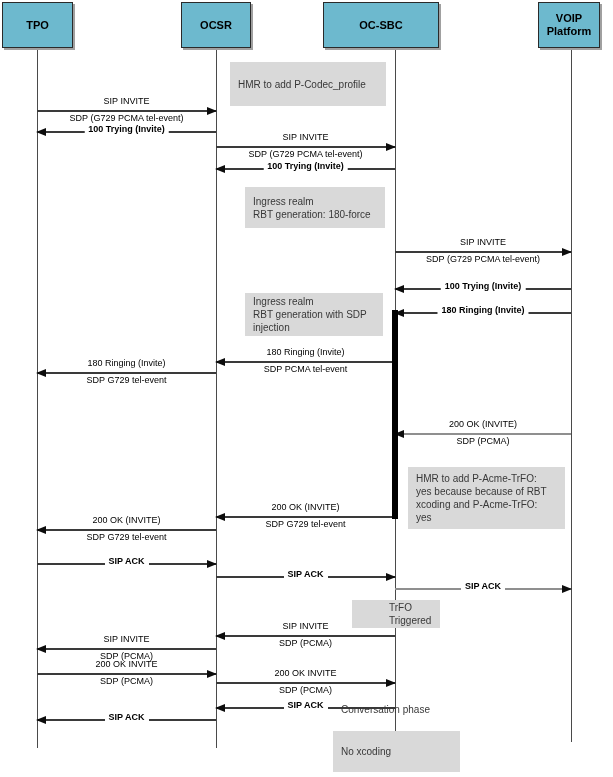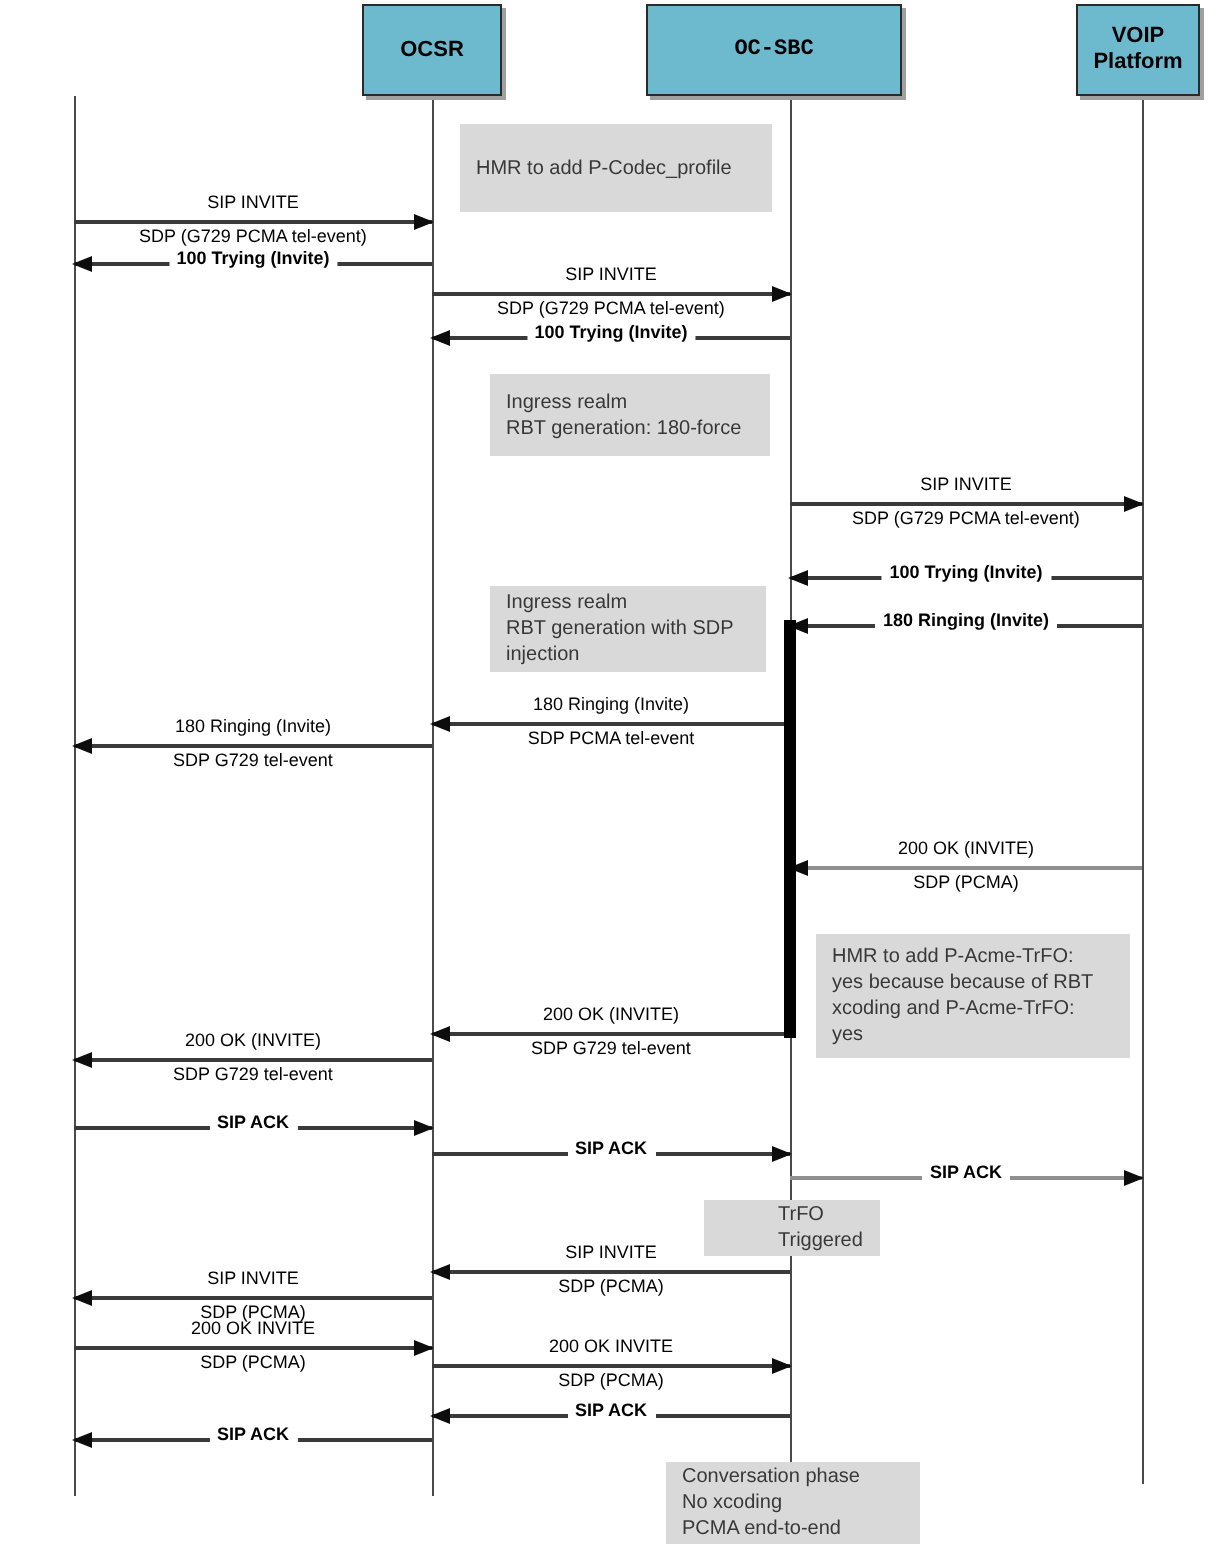--- a/index.html
+++ b/index.html
@@ -25,26 +25,29 @@
           padding:0 4px;font-weight:bold;font-size:9px;line-height:12px;white-space:nowrap;color:#000;}
   .note{position:absolute;box-sizing:border-box;display:flex;flex-direction:column;
         justify-content:center;padding:3px 8px;font-size:10px;
         line-height:13px;color:#383838;}
 </style>
 </head>
 <body>
 
 <div class="stage">
     <div class="lifeline" style="left: 37px; top: 48px; height: 700px; background: rgb(74, 74, 74);"></div>
+    <div class="actor" style="left: 2px; width: 71px; background: rgb(109, 185, 206); border-color: rgb(42, 42, 42);">
+      <div>TPO</div>
+    </div>
     <div class="lifeline" style="left: 216px; top: 48px; height: 700px; background: rgb(74, 74, 74);"></div>
     <div class="actor" style="left: 181px; width: 70px; background: rgb(109, 185, 206); border-color: rgb(42, 42, 42);">
       <div>OCSR</div>
     </div>
     <div class="lifeline" style="left: 395px; top: 48px; height: 694px; background: rgb(74, 74, 74);"></div>
-    <div class="actor" style="left: 323px; width: 128px; background: rgb(109, 185, 206); border-color: rgb(42, 42, 42); font-family: Liberation Mono, monospace;">
+    <div class="actor" style="left: 323px; width: 116px; background: rgb(109, 185, 206); border-color: rgb(42, 42, 42);">
       <div>OC-SBC</div>
     </div>
     <div class="lifeline" style="left: 571px; top: 48px; height: 694px; background: rgb(74, 74, 74);"></div>
     <div class="actor" style="left: 538px; width: 62px; background: rgb(109, 185, 206); border-color: rgb(42, 42, 42);">
       <div>VOIP</div>
       <div>Platform</div>
     </div>
     <div class="msg" style="left: 37px; width: 179px; top: 110px;">
       <div class="msg-line" style="background: rgb(58, 58, 58);"></div>
       <div class="ah ah-r"></div>
@@ -177,18 +180,18 @@
     </div>
     <div class="note" style="left: 408px; top: 467px; width: 157px; height: 62px; background: rgb(217, 217, 217); color: rgb(56, 56, 56);">
       <div>HMR to add P-Acme-TrFO:</div>
       <div>yes because because of RBT</div>
       <div>xcoding and P-Acme-TrFO:</div>
       <div>yes</div>
     </div>
     <div class="note" style="left: 352px; top: 600px; width: 88px; height: 28px; background: rgb(217, 217, 217); color: rgb(56, 56, 56); padding-left: 37px;">
       <div>TrFO Triggered</div>
     </div>
-    <div class="note" style="left: 333px; top: 731px; width: 127px; height: 41px; background: rgb(217, 217, 217); color: rgb(56, 56, 56);">
+    <div class="note" style="left: 333px; top: 731px; width: 127px; height: 41px; background: rgb(217, 217, 217); color: rgb(56, 56, 56); gap: 29px;">
       <div>Conversation phase</div>
       <div>No xcoding</div>
       <div>PCMA end-to-end</div>
     </div>
   </div>
 
 </body></html>

